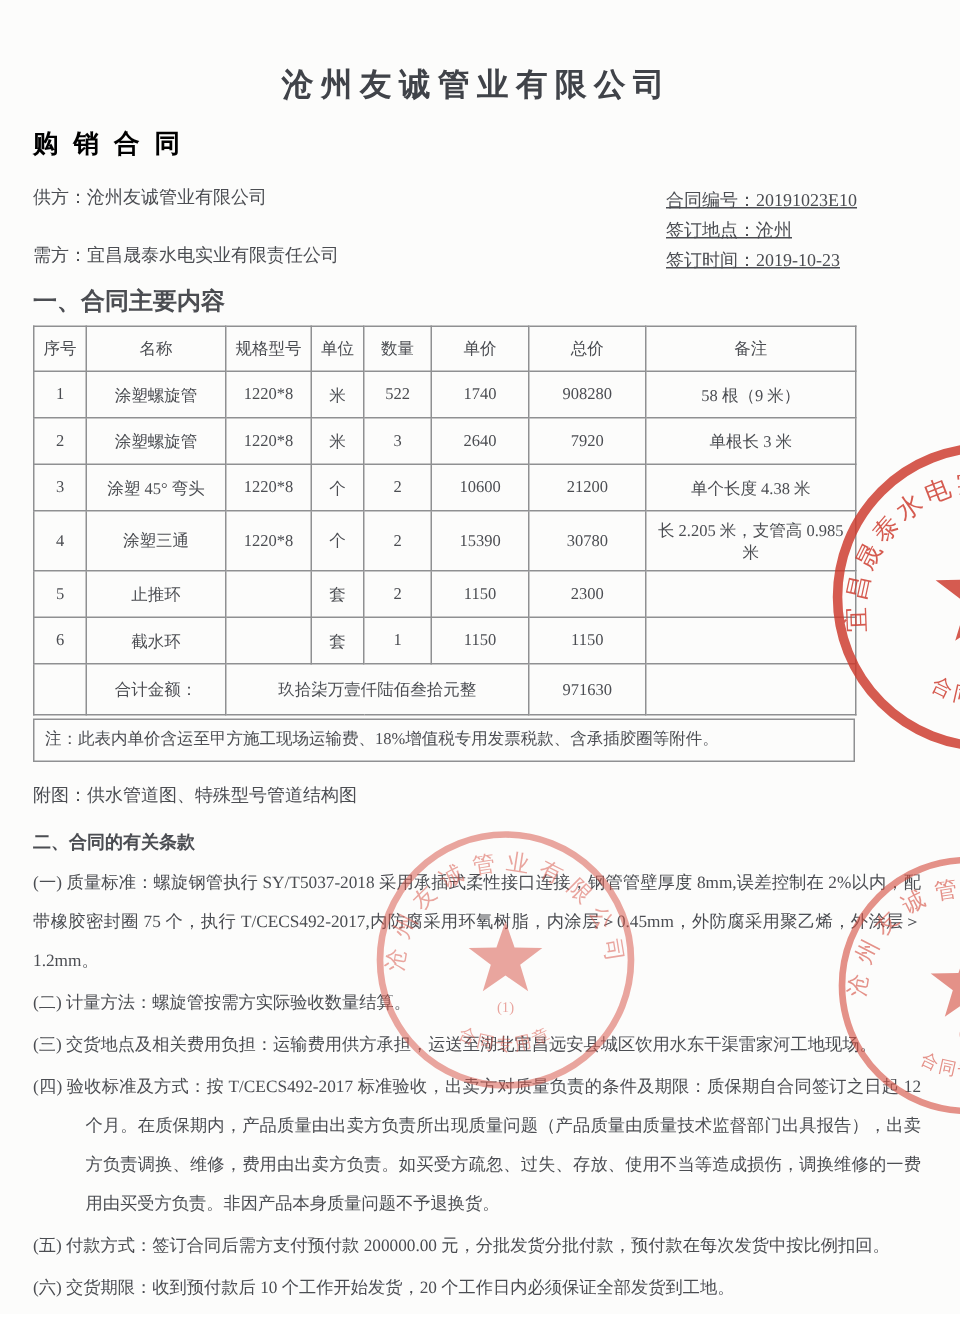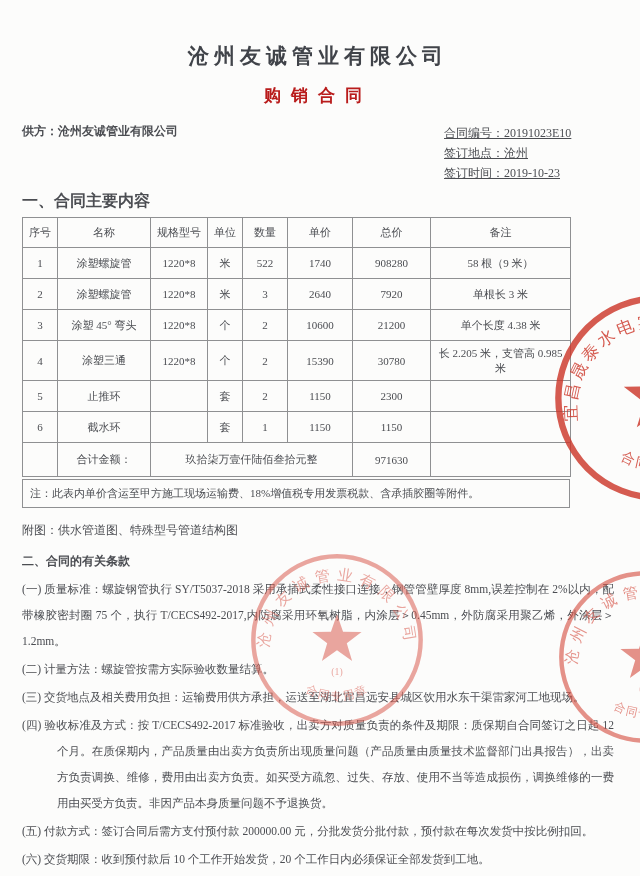--- a/index.html
+++ b/index.html
@@ -9,26 +9,26 @@
     font-family:"Liberation Serif","DejaVu Serif",serif;
     color:#4b4d52;
   }
   .content { padding:42px 26px 0 22px; position:relative; z-index:2; }
 
   .title {
     text-align:center; font-size:21px; font-weight:700;
     letter-spacing:5px; color:#404349; margin:0 0 14px 0;
   }
   .subtitle {
-    text-align:center; font-size:17px; font-weight:700;
-    letter-spacing:10px; color:#b91c1c; margin:0 0 16px 0;
+    font-size:17px; font-weight:700;
+    letter-spacing:10px; color:#000000; margin:0 0 16px 0;
   }
 
   .info-row { display:flex; justify-content:space-between; font-size:12px; margin-bottom:8px; }
-  .info-left { display:flex; flex-direction:column; justify-content:space-between; height:56px;font-weight:bold; }
+  .info-left { display:flex; flex-direction:column; justify-content:space-between; height:56px; }
   .info-right { display:flex; flex-direction:column; justify-content:flex-start; width:170px;text-decoration:underline; }
   .info-right .meta-line { line-height:20px; }
 
   .section-heading { font-size:16px; font-weight:600; margin:0 0 5px 0; }
 
   table.items { border-collapse:collapse; width:548px; table-layout:fixed; font-size:11px;padding-left:40px; }
   table.items th, table.items td {
     border:1px solid #8f9092; text-align:center; vertical-align:middle;
     font-weight:normal; padding:1px 3px; color:#4b4d52; overflow:hidden;
   }
@@ -62,20 +62,23 @@
 <div class="page">
   <div class="content">
 
     <div class="title">沧州友诚管业有限公司</div>
     <div class="subtitle">购销合同</div>
 
     <div class="info-row">
       <div class="info-left">
         <div>
           <span>供方：</span><span>沧州友诚管业有限公司</span>
+        </div>
+        <div>
+          <span>需方：</span><span>宜昌晟泰水电实业有限责任公司</span>
         </div>
       </div>
       <div class="info-right">
         <div class="meta-line">
           <span>合同编号：</span><span>20191023E10</span>
         </div>
         <div class="meta-line">
           <span>签订地点：</span><span>沧州</span>
         </div>
         <div class="meta-line">

